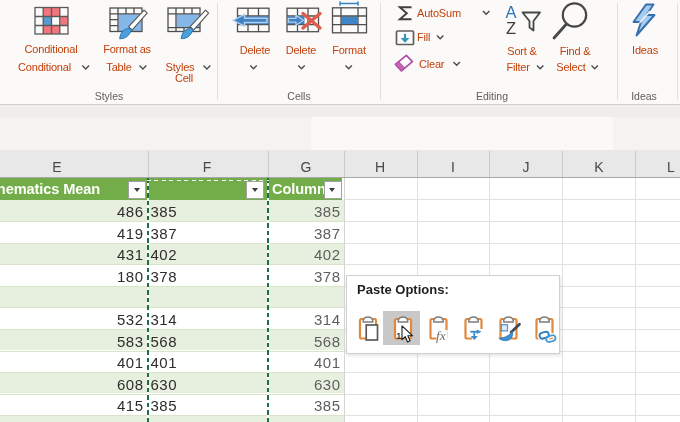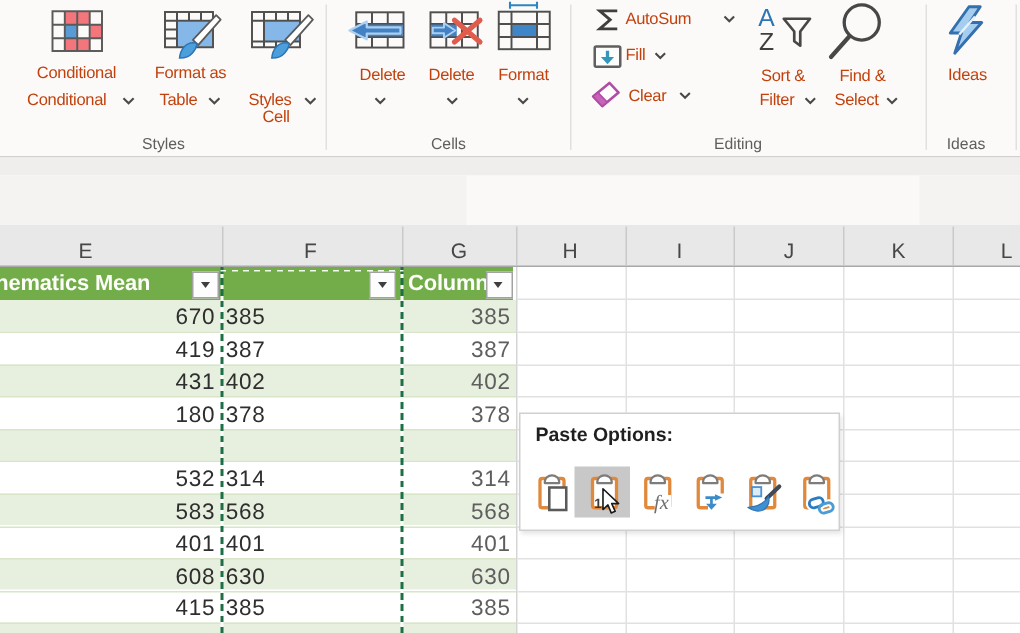--- a/index.html
+++ b/index.html
@@ -193,21 +193,21 @@
 <div class="dd" style="left:246px;top:180.5px;"></div>
 <div class="dd" style="left:323.5px;top:180.5px;"></div>
 
 <div class="abs" style="left:0;top:200px;width:344px;height:21px;background:#e7efdf;"></div>
 <div class="abs" style="left:0;top:243px;width:344px;height:21px;background:#e7efdf;"></div>
 <div class="abs" style="left:0;top:286px;width:344px;height:21px;background:#e7efdf;"></div>
 <div class="abs" style="left:0;top:329px;width:344px;height:21px;background:#e7efdf;"></div>
 <div class="abs" style="left:0;top:372px;width:344px;height:21px;background:#e7efdf;"></div>
 <div class="abs" style="left:0;top:415px;width:344px;height:7px;background:#e7efdf;"></div>
 
-<div class="num" style="right:536.5px;top:203px;">670</div>
+<div class="num" style="right:536.5px;top:203px;">486</div>
 <div class="num" style="right:536.5px;top:224.6px;">419</div>
 <div class="num" style="right:536.5px;top:246.2px;">431</div>
 <div class="num" style="right:536.5px;top:267.8px;">180</div>
 <div class="num" style="right:536.5px;top:311px;">532</div>
 <div class="num" style="right:536.5px;top:332.6px;">583</div>
 <div class="num" style="right:536.5px;top:354.2px;">401</div>
 <div class="num" style="right:536.5px;top:375.8px;">608</div>
 <div class="num" style="right:536.5px;top:397.4px;">415</div>
 
 <div class="num" style="left:150.5px;top:203px;">385</div>

